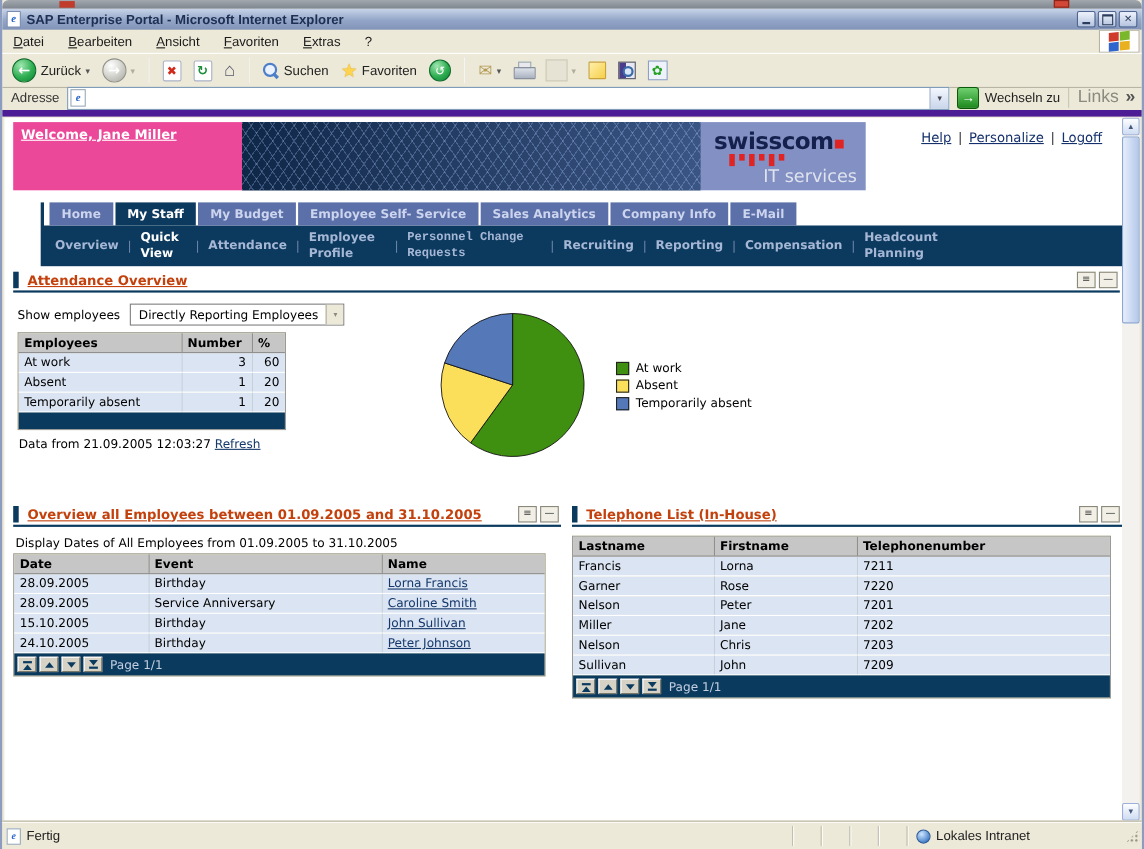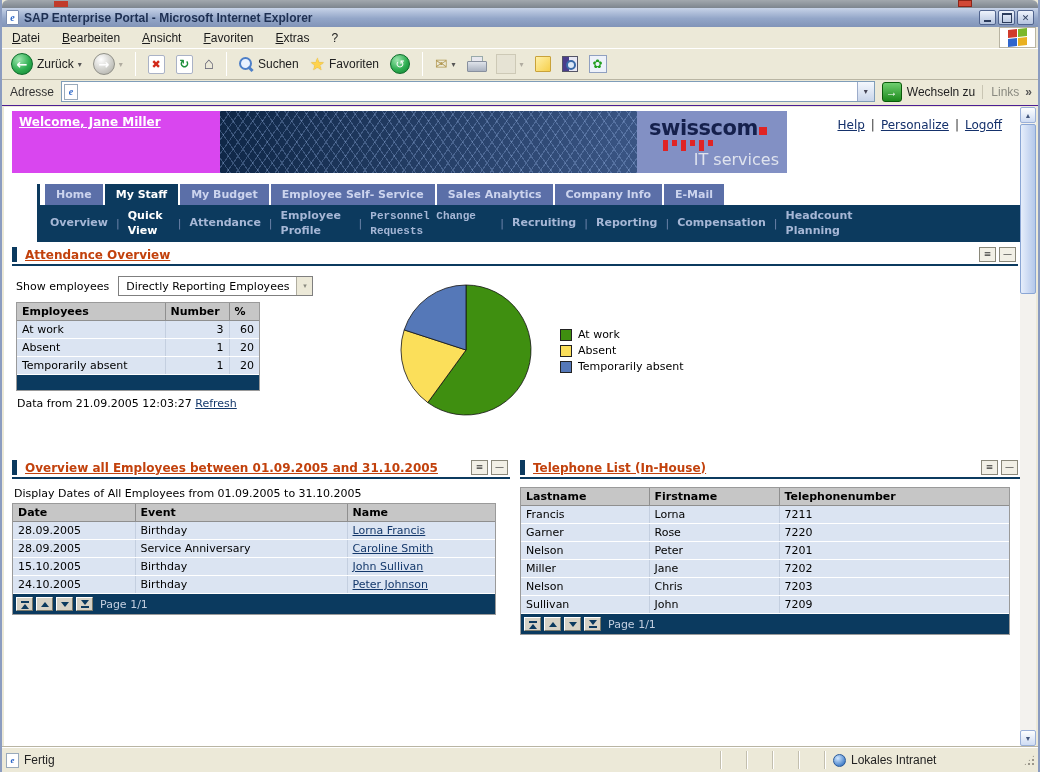--- a/index.html
+++ b/index.html
@@ -67,47 +67,47 @@
   .printer::after{content:"";position:absolute;left:0;top:2px;width:18px;height:9px;background:linear-gradient(#dfe3ea,#aab2c0);border:1px solid #88909e;border-radius:1px;}
   .edit-dis{width:20px;height:20px;background:#e6e3d4;border:1px solid #cdc9b6;}
   .note{width:16px;height:16px;background:linear-gradient(135deg,#fff0a8,#f6cf4b);border:1px solid #c9a23a;border-radius:1px;}
   .research{position:relative;width:16px;height:16px;background:linear-gradient(90deg,#4a3e8c 45%,#e8e8f4 45%);border:1px solid #556;}
   .research::after{content:"";position:absolute;right:1px;bottom:1px;width:6px;height:6px;border:2px solid #3a6aa8;border-radius:50%;background:#dce8f8;}
   .icq{width:18px;height:18px;background:#eef2fa;border:1px solid #90a0c0;display:grid;place-items:center;
     color:#23a01f;font-size:12px;line-height:1;}
 
   
   .addrbar{position:absolute;top:80px;left:0;right:0;height:26px;display:flex;align-items:center;
-    padding:0 6px 2px 8px;gap:7px;border-bottom:1px solid #4c1d95;}
+    padding:0 6px 2px 8px;gap:7px;border-bottom:6px solid #4c1d95;}
   .addr-label{font-size:12px;color:#333;}
   .addr-field{flex:1;height:21px;background:#fff;border:1px solid #7f9db9;display:flex;align-items:center;padding-left:2px;}
   .page-ico{width:14px;height:16px;background:#fff;border:1px solid #9ab;display:grid;place-items:center;
     font:italic bold 10px "Liberation Serif",serif;color:#2b66c8;}
   .addr-drop{margin-left:auto;width:17px;height:19px;background:linear-gradient(180deg,#f4f8fe,#c9d5ea);
     border-left:1px solid #9cacca;display:grid;place-items:center;font-size:8px;color:#445;}
   .go-btn{display:flex;align-items:center;gap:5px;font-size:12px;color:#222;}
   .go-ico{width:20px;height:20px;border-radius:3px;border:1px solid #0a5a0a;color:#fff;font-weight:bold;
     background:linear-gradient(180deg,#6fcf6f,#1d8a1d);display:grid;place-items:center;}
-  .links-zone{display:flex;align-items:center;gap:6px;border-left:1px solid #c9c5b3;padding-left:8px;color:#8a8a80;font-size:12px;}
+  .links-zone{display:flex;align-items:center;gap:6px;border-left:1px solid #c9c5b3;padding-left:8px;color:#8a8a80;font-size:16px;}
   .chev{color:#555;font-weight:bold;}
 
   
   .content{position:absolute;top:107px;left:2px;width:1020px;height:639px;background:#fff;overflow:hidden;
     font-family:"DejaVu Sans",sans-serif;}
   
   .vscroll{position:absolute;top:107px;right:2px;width:16px;height:639px;background:#f3f2ee;}
   .sc-btn{position:absolute;left:0;width:16px;height:16px;background:linear-gradient(180deg,#fdfefe,#cfdcf3);
     border:1px solid #9ab0d8;border-radius:2px;display:grid;place-items:center;font-size:7px;color:#44587e;}
   .sc-up{top:0;} .sc-down{bottom:0;}
   .sc-thumb{position:absolute;left:0;top:17px;width:16px;height:170px;border:1px solid #8aa6d4;border-radius:2px;
     background:linear-gradient(90deg,#e6eefb,#b4c8ea);}
 
   
   .banner{position:relative;height:62px;margin:4px 8px 0 8px;width:1008px;}
-  .welcome-block{position:absolute;left:0;top:0;width:208px;height:62px;background:#d946ef;}
+  .welcome-block{position:absolute;left:0;top:0;width:208px;height:62px;background:#ec4899;}
   .welcome-text{display:inline-block;margin:4px 0 0 7px;color:#fff;font:bold 12px "DejaVu Sans",sans-serif;
     text-decoration:underline;}
   .wireframe{position:absolute;left:208px;top:0;width:417px;height:62px;background-color:#16325a;
     background-image:
       repeating-linear-gradient(55deg,rgba(165,195,245,.28) 0 1px,transparent 1px 8px),
       repeating-linear-gradient(-55deg,rgba(165,195,245,.28) 0 1px,transparent 1px 8px),
       linear-gradient(90deg,#0f2747,#3a5584);}
   .swisscom{position:absolute;left:625px;top:0;width:150px;height:62px;background:#8290c4;overflow:hidden;}
   .sc-name{margin:7px 0 0 12px;font:bold 21px "DejaVu Sans",sans-serif;color:#15204c;letter-spacing:-.5px;line-height:1;}
   .sc-sq{display:inline-block;width:8px;height:8px;background:#e02424;margin-left:1px;}

